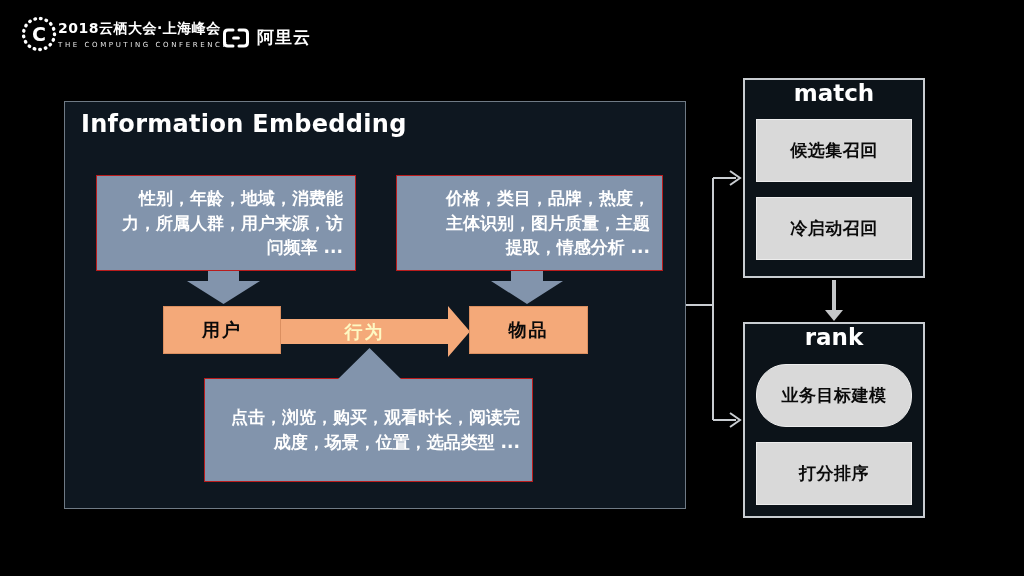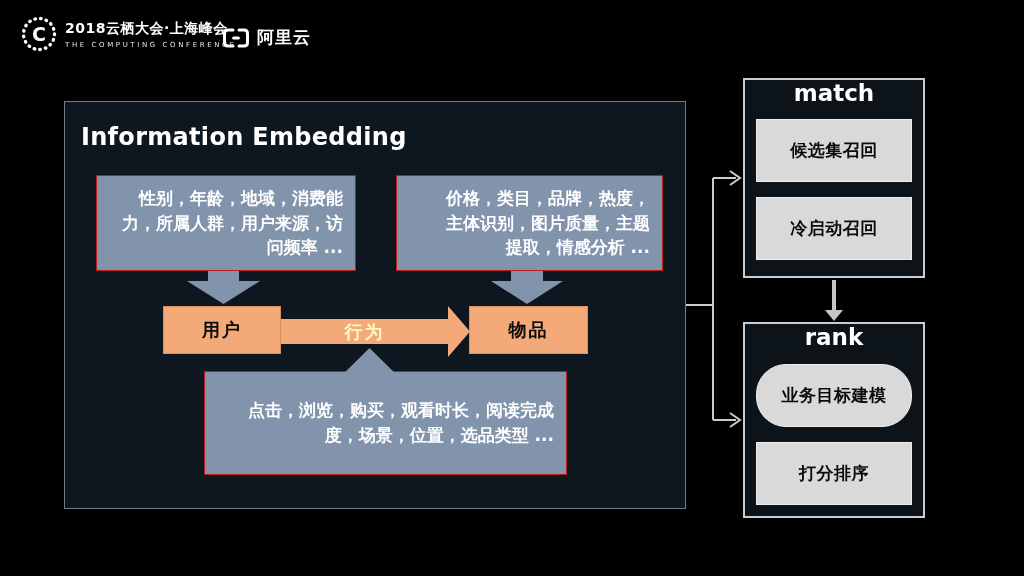--- a/index.html
+++ b/index.html
@@ -6,44 +6,44 @@
   html,body { background:#000; }
   body { font-family:"DejaVu Sans","Liberation Sans",sans-serif; }
   .stage {
     position:relative; width:1024px; height:576px;
     background:#000; overflow:hidden;
   }
 
   
   .hdr-conf { position:absolute; left:20px; top:15px; display:flex; align-items:center; }
   .conf-icon { width:38px; height:38px; }
-  .conf-text { margin-left:7px; }
+  .conf-text { }
   .conf-title { color:#fff; font-size:14px; font-weight:bold; letter-spacing:0.5px; }
   .conf-sub   { color:#e8e8e8; font-size:7px; letter-spacing:2.6px; margin-top:3px; }
   .hdr-ali { position:absolute; left:221px; top:26px; display:flex; align-items:center; }
   .ali-icon { width:30px; height:22px; }
   .ali-label { color:#fff; font-size:17px; font-weight:bold; margin-left:6px; letter-spacing:1px;text-align:right; }
 
   
   .main-panel {
     position:absolute; left:64px; top:101px; width:622px; height:408px;
     background:#0E1720; border:1px solid #6F7A85;
   }
   .panel-title {
-    position:absolute; left:16px; top:21px;
+    position:absolute; left:16px; top:8px;
     color:#fff; font-size:24px; font-weight:bold; letter-spacing:0.3px;
   }
   .slate-box {
     position:absolute; background:#8294AC; border:1px solid #b91c1c;
     display:flex; align-items:center; justify-content:center; text-align:right;
     color:#fff; font-weight:bold; font-size:17px; line-height:1.45; padding:4px 12px;
   }
   .box-user-feat { left:31px; top:73px; width:260px; height:96px; }
   .box-item-feat { left:331px; top:73px; width:267px; height:96px;padding-left:36px; }
-  .box-behav-feat{ left:139px; top:269px; width:363px; height:104px; }
+  .box-behav-feat{ left:139px; top:276px; width:329px; height:104px; }
 
   .orange-node {
     position:absolute; top:204px; height:48px;
     background:#F4A979; border:1px solid #DB8F60;
     display:flex; align-items:center; justify-content:center;
     color:#0a0a0a; font-weight:bold; font-size:18px; letter-spacing:2px;
   }
   .node-user { left:98px;  width:118px; }
   .node-item { left:404px; width:119px; }
 

